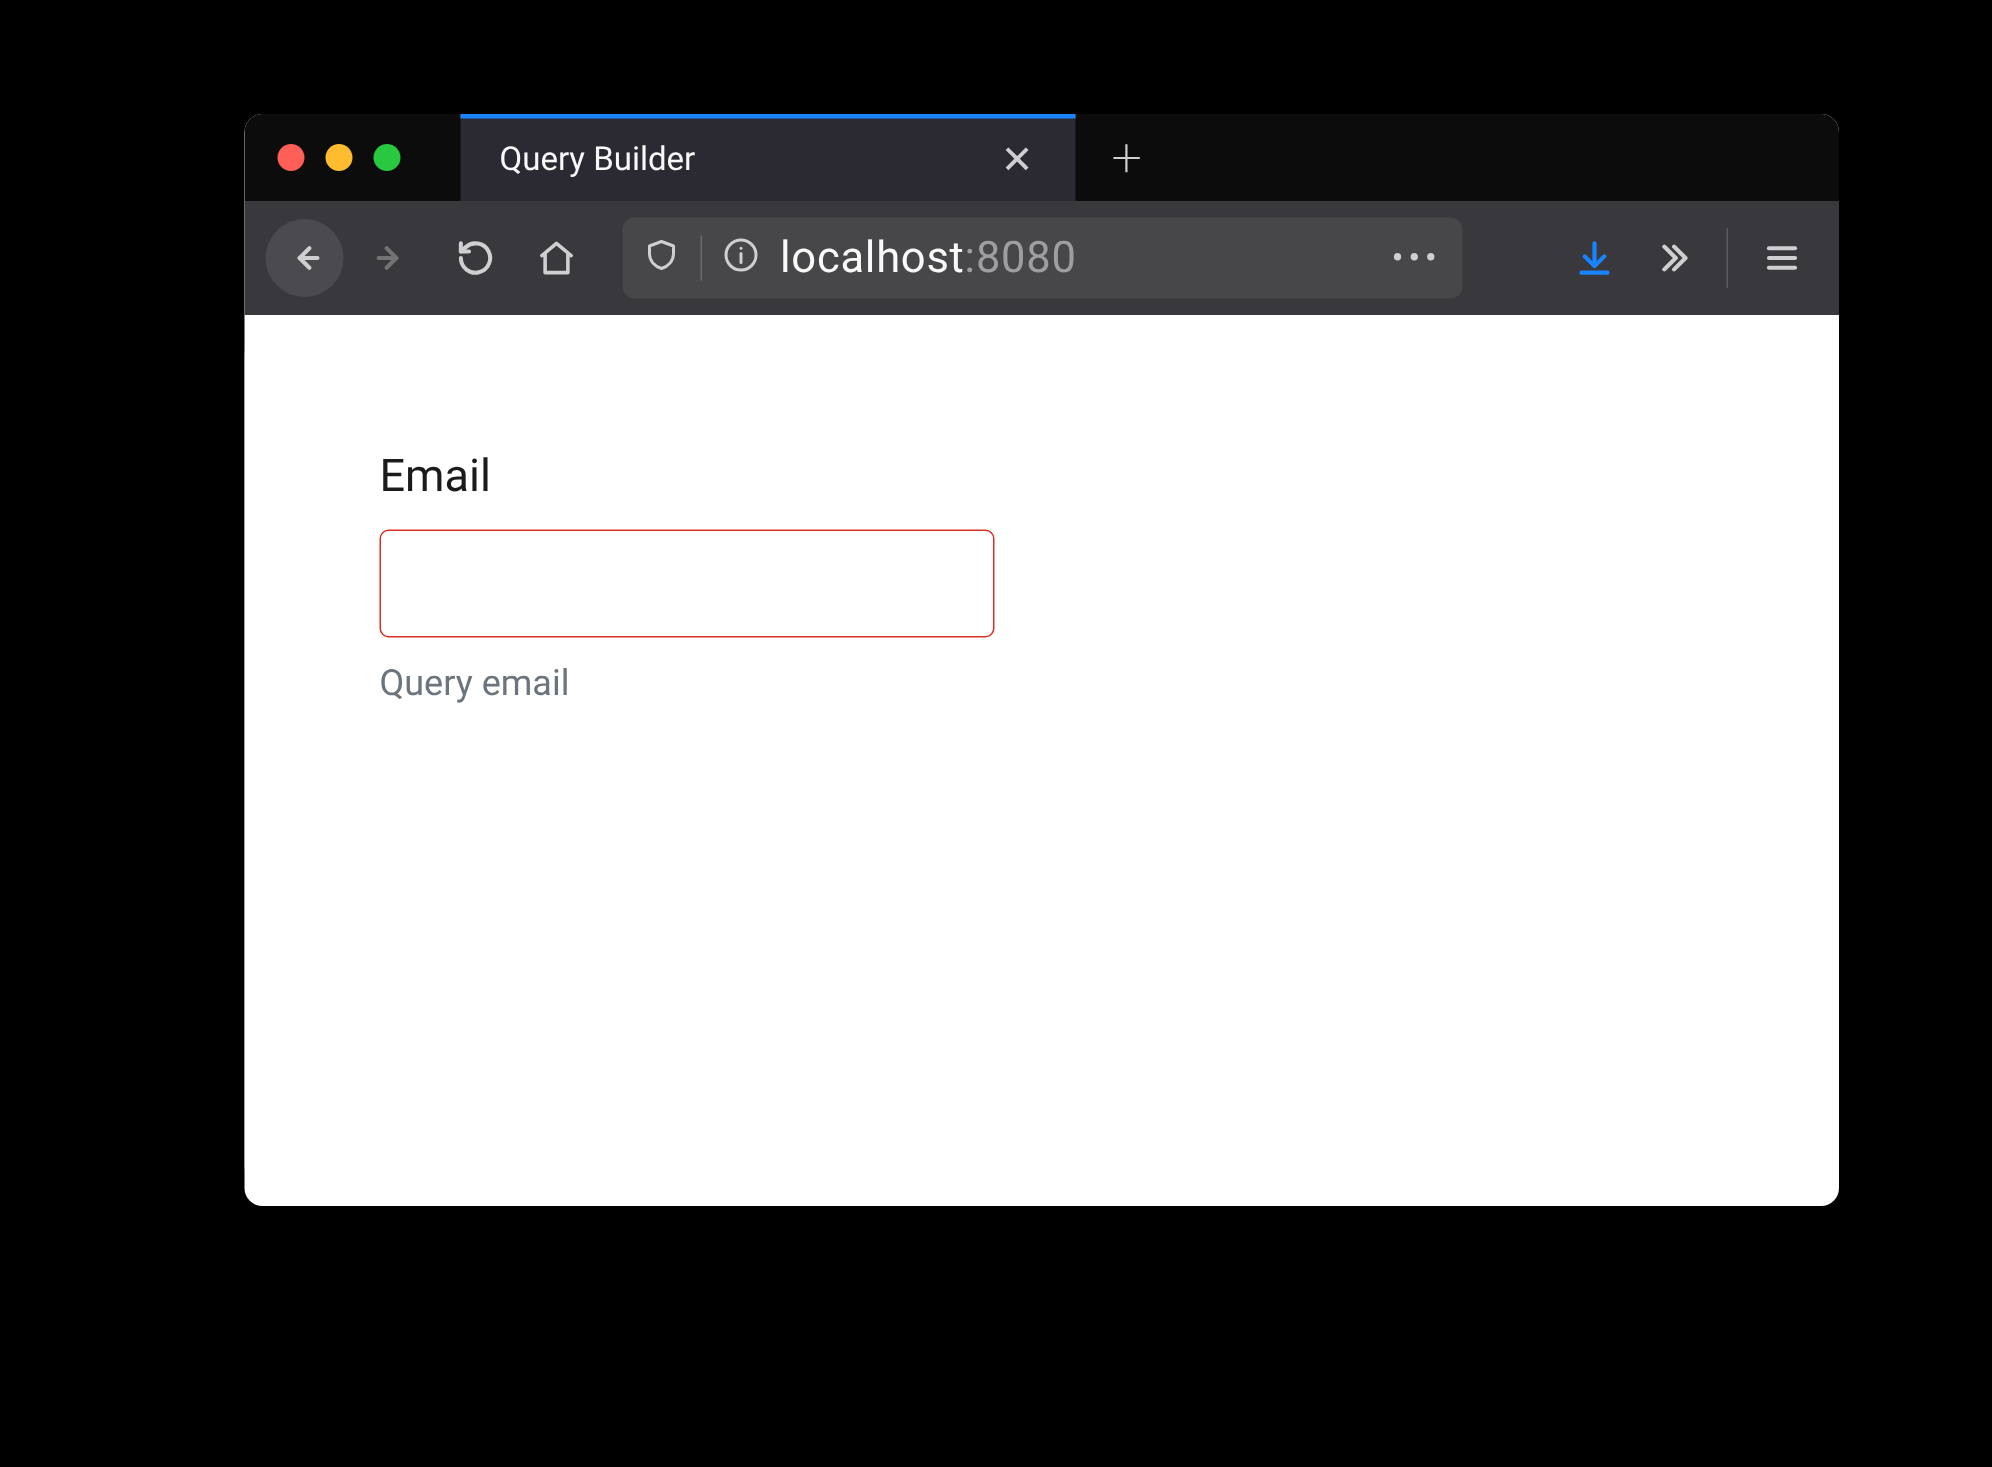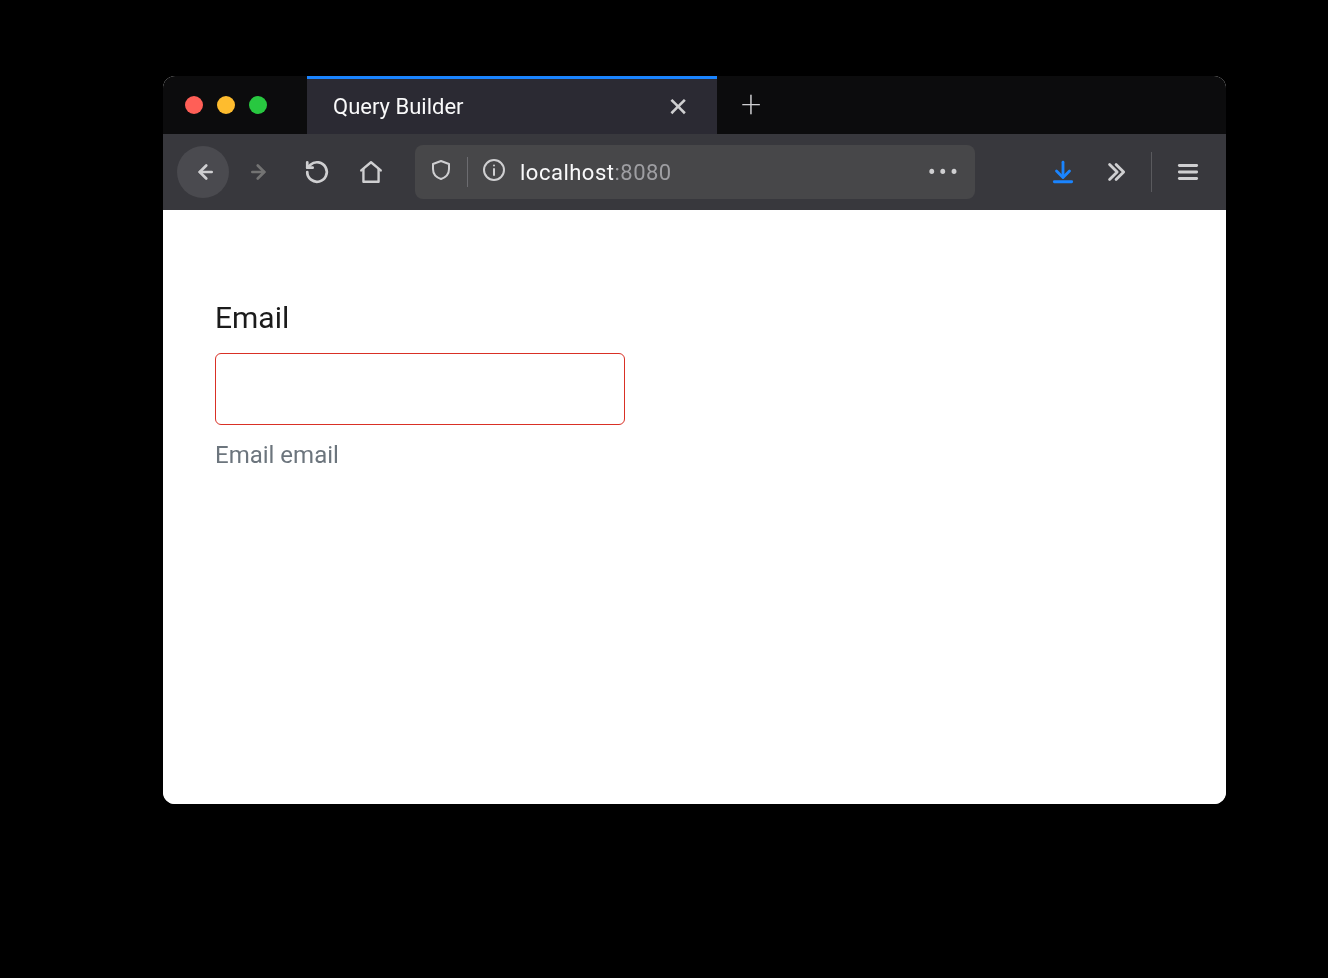--- a/index.html
+++ b/index.html
@@ -107,21 +107,21 @@
     display: flex;
     align-items: center;
     padding: 0 14px;
     gap: 14px;
     color: #cfcfd1;
   }
   .urlbar .divider {
     width: 1px; height: 30px; background: #6c6c70;
   }
   .url-text {
-    font-size: 22px;
+    font-size: 29px;
     color: #f9f9fa;
     letter-spacing: 0.5px;
   }
   .url-text .port { color: #9e9ea2; }
   .url-more {
     margin-left: auto;
     font-size: 24px;
     letter-spacing: 3px;
     color: #cfcfd1;
     cursor: pointer;
@@ -129,21 +129,22 @@
   .tb-spacer { flex: 1; }
   .tb-right { display:flex; align-items:center; gap: 4px; margin-left: 10px;}
   .tb-icon.download { color: #1a84ff; }
   .tb-sep {
     width: 1px; height: 40px; background: #5a5a5e; margin: 0 8px;
   }
   
   .page {
     background: #fff;
     height: calc(100% - 58px - 76px);
-    padding: 90px 0 0 52px;
+    padding: 90px 0 0 90px;
+    border-radius: 27px;
   }
   .field-group { margin-bottom: 54px; }
   .field-label {
     font-size: 30px;
     color: #1b1b1b;
     font-weight: 400;
     margin-bottom: 18px;
     display: block;
   }
   .field-input {
@@ -251,19 +252,19 @@
           </svg>
       </div>
     </div>
   </div>
 
   <div class="page">
 
     <div class="field-group">
       <label class="field-label">Email</label>
       <input class="field-input" type="text" value="" style="">
-      <div class="field-hint">Email email</div>
+      <div class="field-hint">Query email</div>
     </div>
 
 
   </div>
 
 </div>
 
 </body></html>

